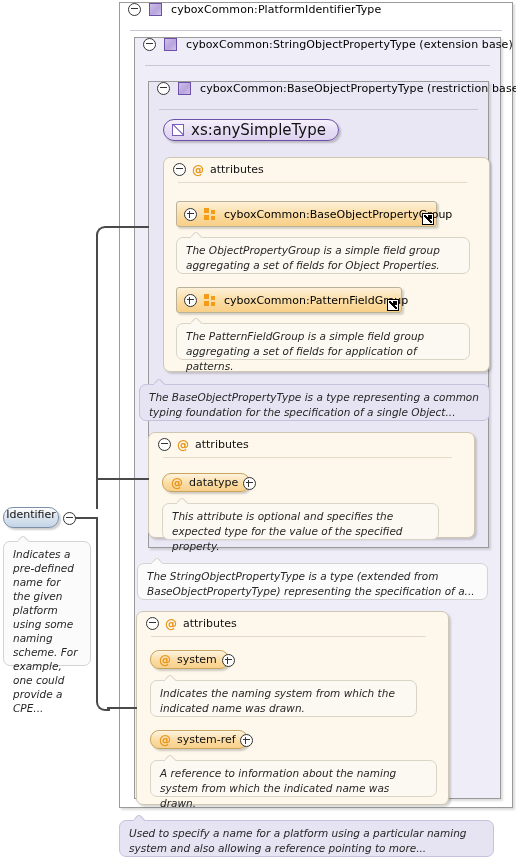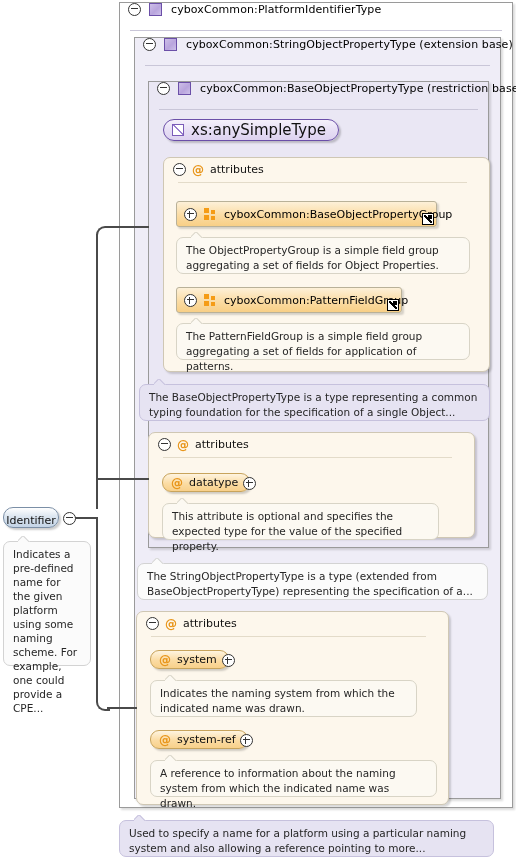--- a/index.html
+++ b/index.html
@@ -203,36 +203,37 @@
 
   
   .elnode {
     position: absolute;
     box-sizing: border-box;
     height: 21px;
     border: 1px solid #7b8fa6;
     border-radius: 10px;
     background: linear-gradient(to bottom, #ffffff 0%, #dce6f0 45%, #c4d4e6 100%);
     box-shadow: 2px 2px 2px rgba(0,0,0,0.2);
-    display: flex; align-items: flex-end; justify-content: center;
+    display: flex; align-items: flex-start; justify-content: center;
     padding: 0 9px;
   }
   .elnode .ell { font-size: 11px; color: #111; white-space: nowrap; }
 
   
   .anno {
     position: absolute;
     box-sizing: border-box;
     border: 1px solid #d8d4c6;
     border-radius: 7px;
     background: #fcf9f2;
     padding: 5px 9px 4px 9px;
     font-size: 10.5px;
     line-height: 15px;
     color: #262626;
+    font-style: italic;
   }
   .anno .tip {
     position: absolute;
     top: -6px; left: 14px;
     width: 12px; height: 6px;
     overflow: hidden;
   }
   .anno .tip::after {
     content: "";
     position: absolute;

